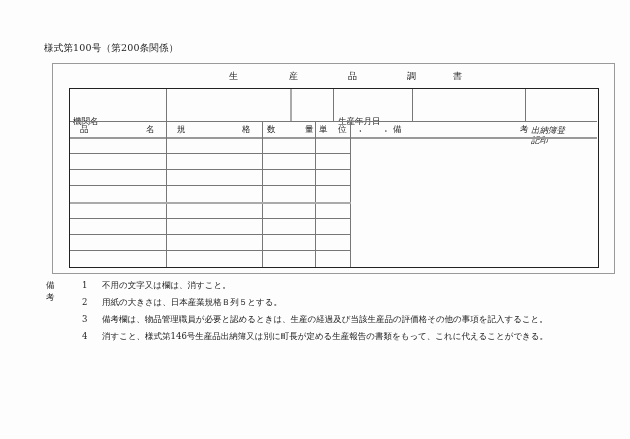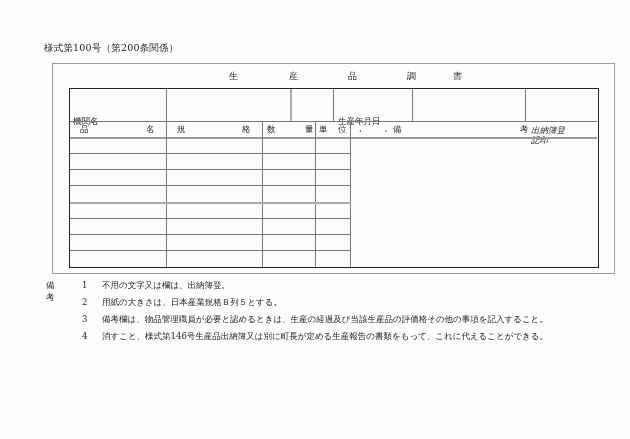--- a/index.html
+++ b/index.html
@@ -127,21 +127,21 @@
   <div class="cell" style="left:193px;top:162px;width:52px;height:15px;"></div>
   <div class="cell" style="left:246px;top:162px;width:34px;height:15px;"></div>
 
   <div class="cell" style="left:281px;top:49px;width:246px;height:128px;"></div>
 </div>
 
 <div class="abs notes">
   <div class="note-head" style="top:0">備考</div>
   <div class="note-row" style="top:0;left:0;">
     <span class="note-num">1</span>
-    <span class="note-text">不用の文字又は欄は、出納簿登。</span>
+    <span class="note-text">不用の文字又は欄は、消すこと。</span>
   </div>
   <div class="note-row" style="top:17px;left:0;">
     <span class="note-num">2</span>
     <span class="note-text">用紙の大きさは、日本産業規格Ｂ列５とする。</span>
   </div>
   <div class="note-row" style="top:34px;left:0;">
     <span class="note-num">3</span>
     <span class="note-text">備考欄は、物品管理職員が必要と認めるときは、生産の経過及び当該生産品の評価格その他の事項を記入すること。</span>
   </div>
   <div class="note-row" style="top:51px;left:0;">

